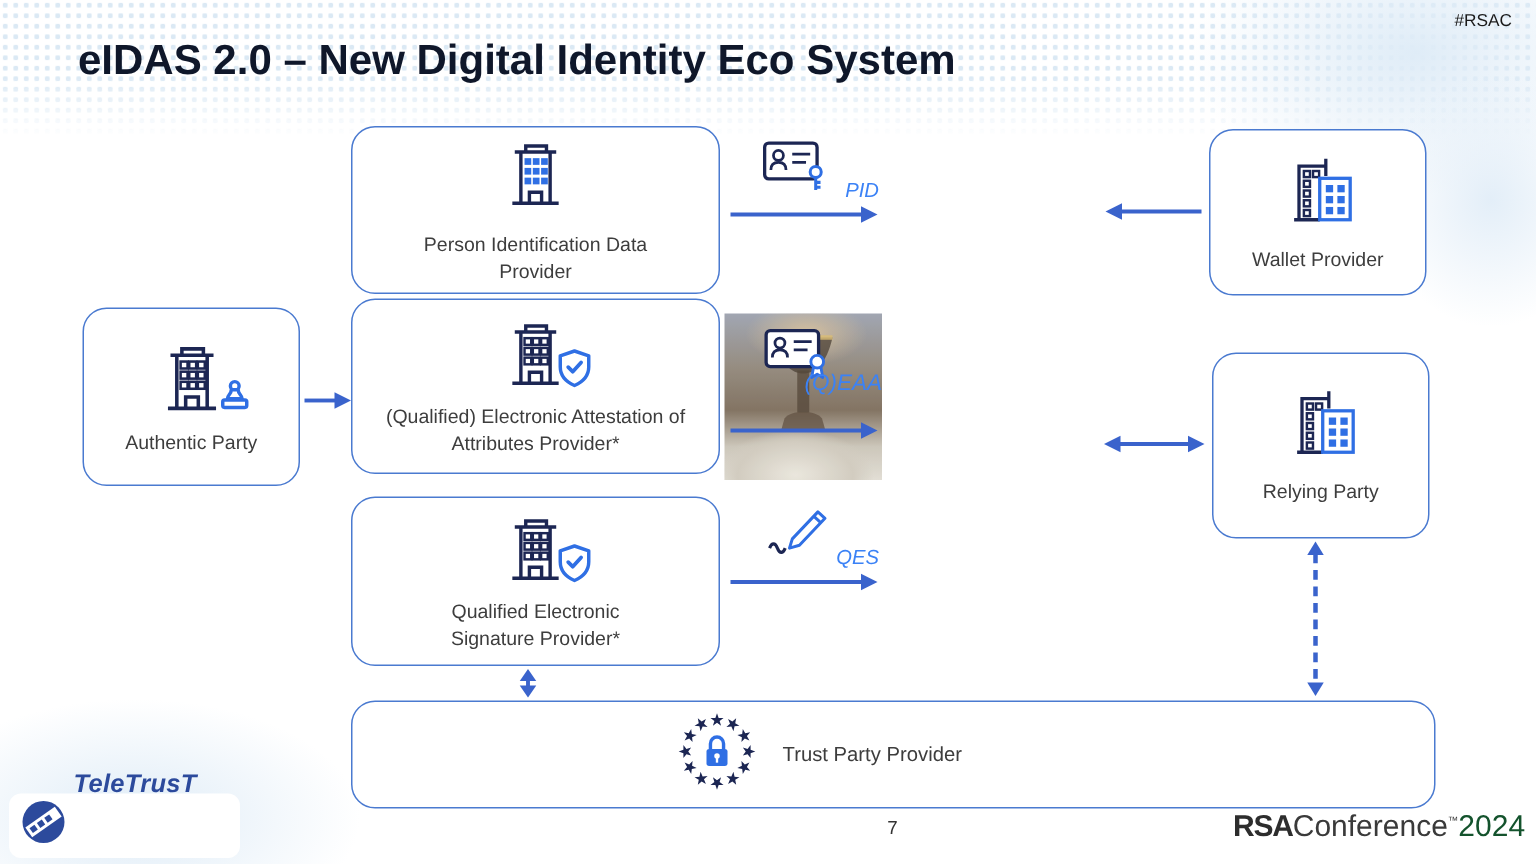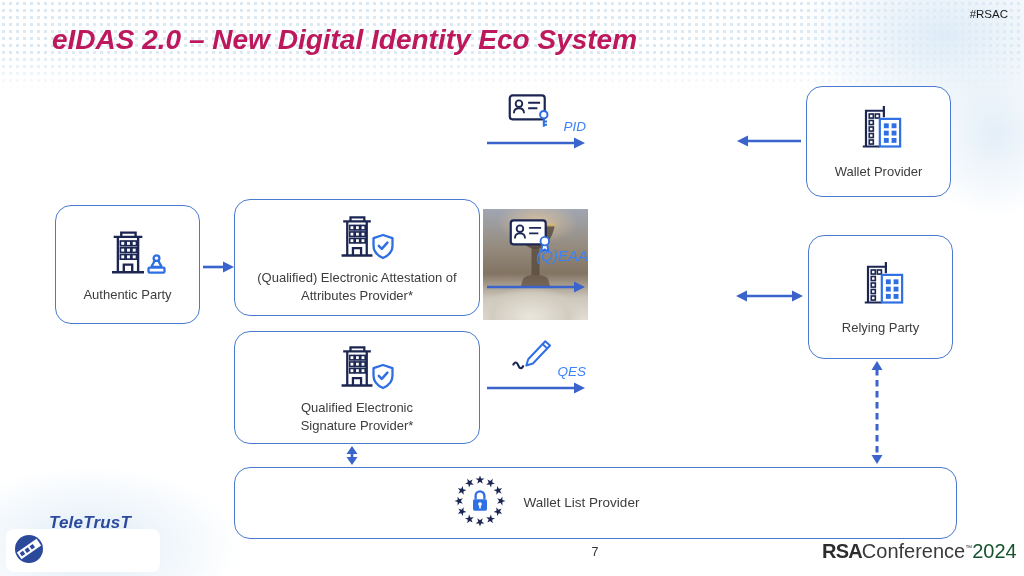--- a/index.html
+++ b/index.html
@@ -13,21 +13,21 @@
         mask-image:linear-gradient(to bottom,#000 55%,transparent);}
   .blob{position:absolute;border-radius:50%;z-index:0;}
   .blob-tr{right:-70px;top:-60px;width:300px;height:190px;
         background:radial-gradient(closest-side,#dfecf7,rgba(223,236,247,0));}
   .blob-r{right:-45px;top:48px;width:150px;height:170px;
         background:radial-gradient(closest-side,#e3eef8,rgba(227,238,248,0));}
   .blob-bl{left:-60px;bottom:-50px;width:300px;height:160px;
         background:radial-gradient(closest-side,#dfecf7,rgba(223,236,247,0));}
 
   .title{position:absolute;left:52px;top:24px;font-size:28px;font-weight:bold;
-         color:#be185d;z-index:6;font-style:italic;}
+         color:#0f172a;z-index:6;}
   .hashtag{position:absolute;right:16px;top:8px;font-size:11.5px;color:#1a1a1a;z-index:6;}
 
   .box{position:absolute;background:#fff;border:1.6px solid #4a7ad0;border-radius:16px;
        display:flex;flex-direction:column;align-items:center;justify-content:center;
        gap:7px;z-index:3;box-sizing:border-box;}
   .lbl{font-size:13px;color:#3d3d3d;text-align:center;line-height:1.35;}
   .iconwrap{position:relative;}
   .badge{position:absolute;}
 
   .flowlbl{position:absolute;text-align:right;color:#3b82f6;z-index:6;font-style:italic;}
@@ -63,20 +63,41 @@
 
 <div class="slide">
   <div class="dots"></div>
   <div class="blob blob-tr"></div>
   <div class="blob blob-r"></div>
   <div class="blob blob-bl"></div>
 
   <div class="title">eIDAS 2.0 – New Digital Identity Eco System</div>
   <div class="hashtag">#RSAC</div>
 
+  <div class="box" style="left:234px;top:84px;width:246px;height:112px">
+    <span class="iconwrap">
+      <svg width="52" height="52" viewBox="0 0 64 64">
+        <g fill="none" stroke="#1c2653" stroke-width="2.8">
+          <path d="M20 14 V56 M44 14 V56 M15 14 H49 M24 14 V9 H41 V14 M13 56 H51 M27 56 V47 H37 V56"></path>
+        </g>
+        <g fill="#2f6fe4">
+          <rect x="23" y="19" width="5.5" height="5.5"></rect>
+            <rect x="29.8" y="19" width="5.5" height="5.5"></rect>
+            <rect x="36.6" y="19" width="5.5" height="5.5"></rect>
+          <rect x="23" y="27" width="5.5" height="5.5"></rect>
+            <rect x="29.8" y="27" width="5.5" height="5.5"></rect>
+            <rect x="36.6" y="27" width="5.5" height="5.5"></rect>
+          <rect x="23" y="35" width="5.5" height="5.5"></rect>
+            <rect x="29.8" y="35" width="5.5" height="5.5"></rect>
+            <rect x="36.6" y="35" width="5.5" height="5.5"></rect>
+        </g>
+      </svg>
+    </span>
+    <div class="lbl" style="width:200px">Person Identification Data Provider</div>
+  </div>
 
   <div class="box" style="left:234px;top:199px;width:246px;height:117px">
     <span class="iconwrap" style="width:52px;height:52px">
       <svg width="52" height="52" viewBox="0 0 64 64">
         <g fill="none" stroke="#1c2653" stroke-width="2.8">
           <path d="M20 14 V56 M44 14 V56 M15 14 H49 M24 14 V9 H41 V14 M13 56 H51 M27 56 V47 H37 V56"></path>
         </g>
         <g fill="#fff" stroke="#1c2653" stroke-width="2">
           <rect x="23" y="19" width="5.5" height="5.5"></rect>
             <rect x="29.8" y="19" width="5.5" height="5.5"></rect>
@@ -234,21 +255,21 @@
           <use href="#star5" transform="rotate(270) translate(0,-24)"></use>
           <use href="#star5" transform="rotate(300) translate(0,-24)"></use>
           <use href="#star5" transform="rotate(330) translate(0,-24)"></use>
         </g>
         <path d="M-5 -2 V-6 A5 5 0 0 1 5 -6 V-2" fill="none" stroke="#2f6fe4" stroke-width="2.6"></path>
         <rect x="-8" y="-2" width="16" height="13" rx="2" fill="#2f6fe4"></rect>
         <circle cx="0" cy="3.5" r="2.1" fill="#fff"></circle>
         <rect x="-0.9" y="4.5" width="1.8" height="4" fill="#fff"></rect>
       </svg>
     </span>
-    <div class="lbl" style="font-size:13.5px">Wallet List Provider</div>
+    <div class="lbl" style="font-size:13.5px">Trust Party Provider</div>
   </div>
 
   <div class="photo">
     <svg width="105" height="111" viewBox="0 0 105 111">
       <path d="M33 16 C37 34 45 40 52.5 40 C60 40 68 34 72 16 Z" fill="#3f3327" opacity=".75"></path>
       <path d="M33 16 H72" stroke="#d8b86a" stroke-width="3" opacity=".8"></path>
       <rect x="48.5" y="38" width="8" height="28" fill="#4a3b2c" opacity=".75"></rect>
       <path d="M40 70 C44 64 61 64 65 70 L67 77 H38 Z" fill="#574635" opacity=".75"></path>
     </svg>
   </div>

